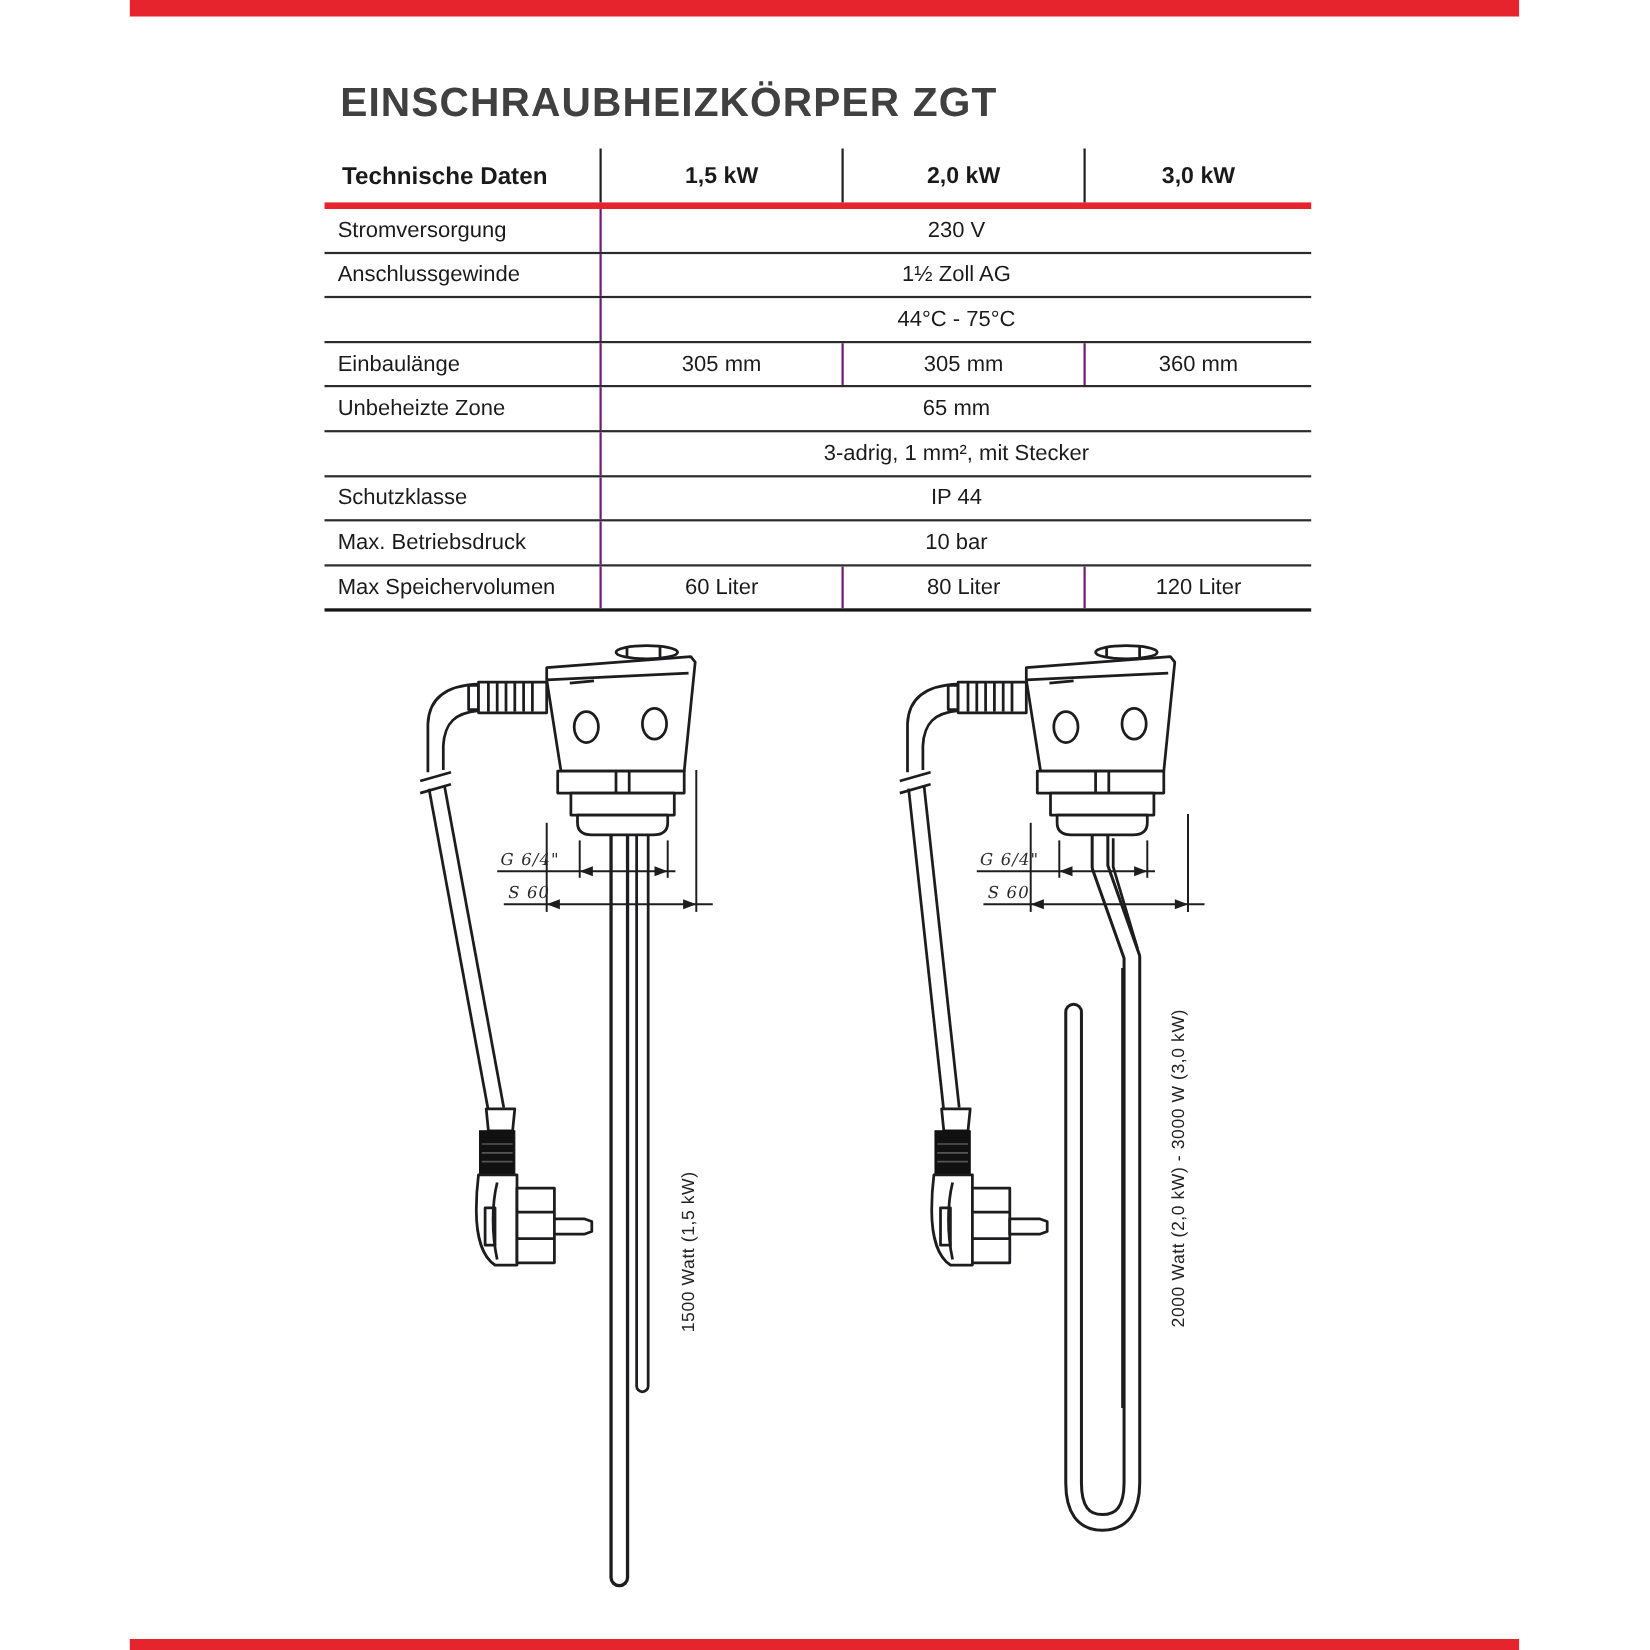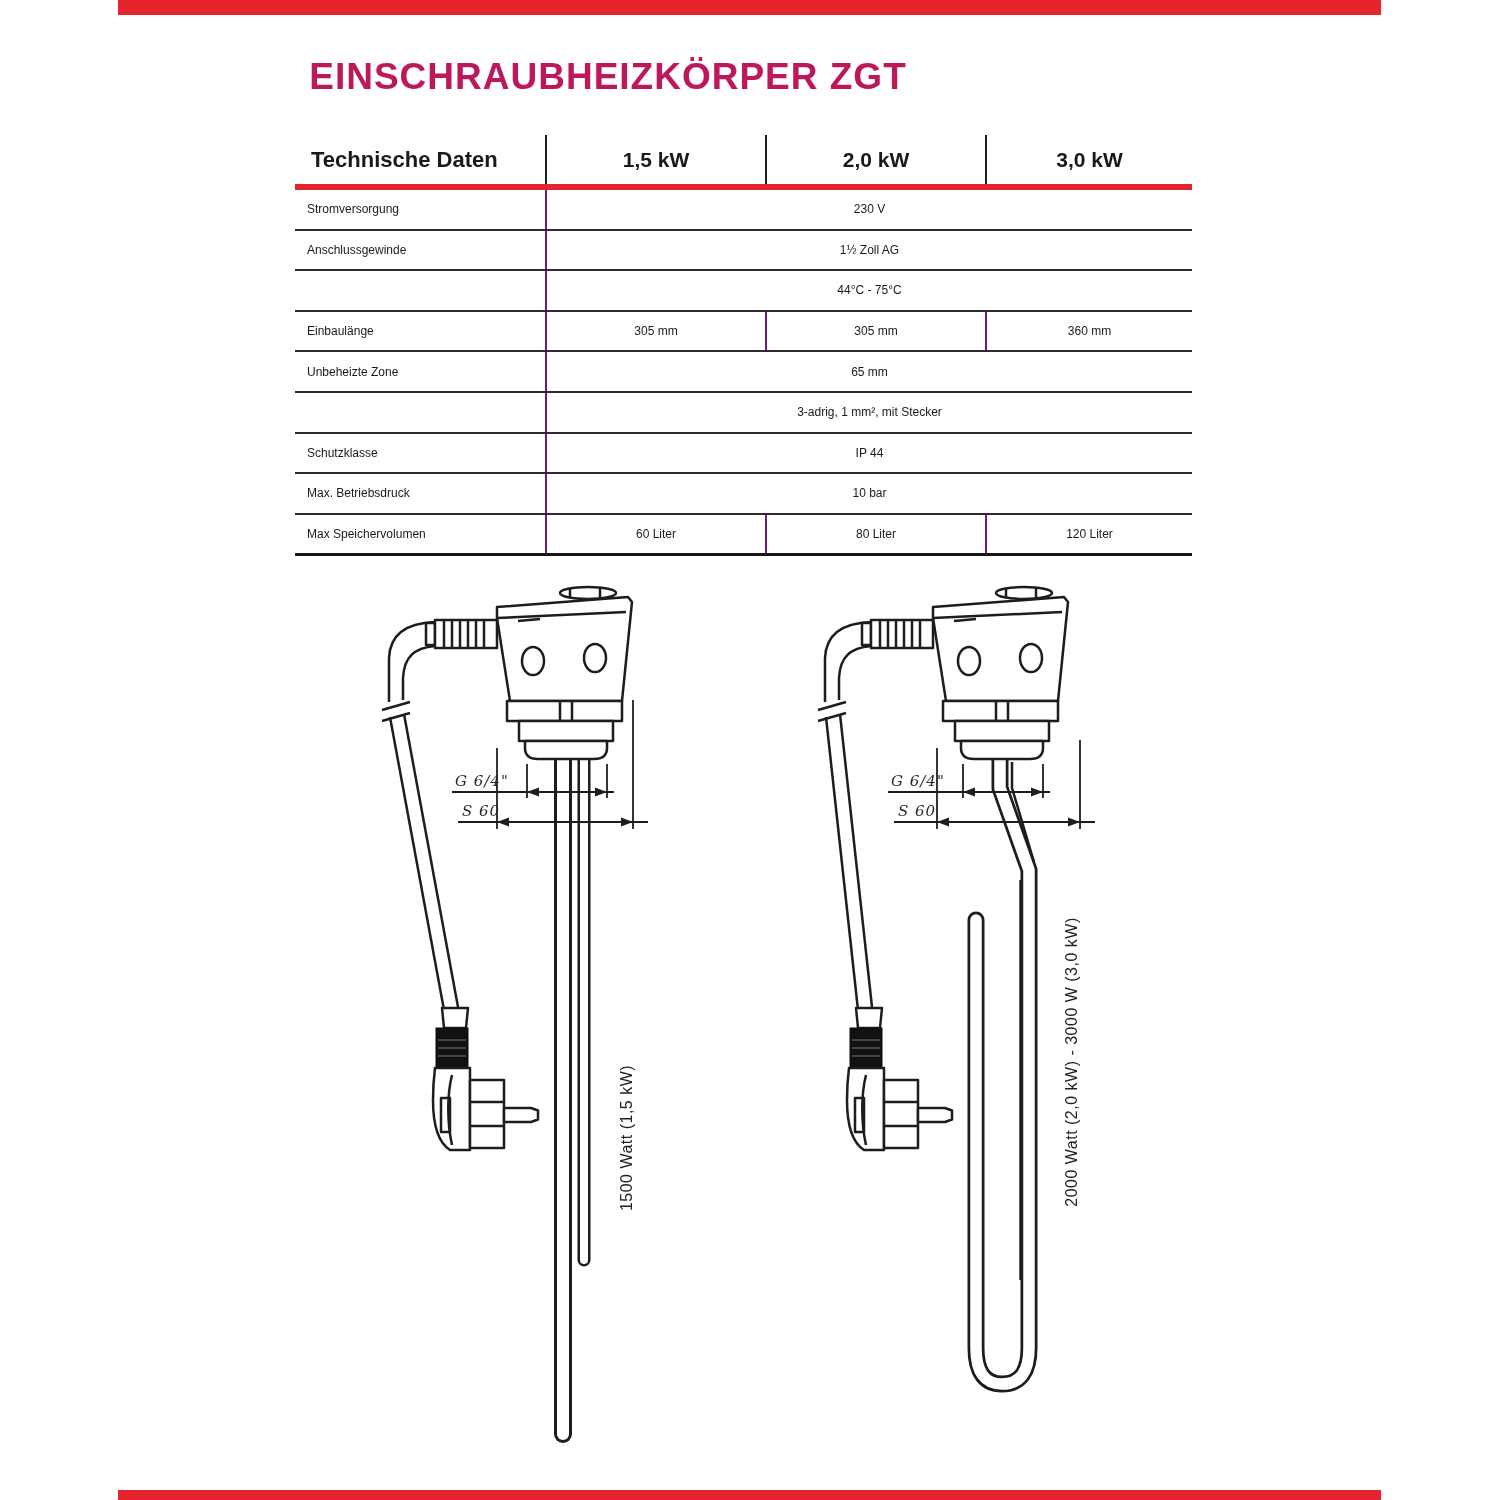--- a/index.html
+++ b/index.html
@@ -3,33 +3,33 @@
 <meta charset="utf-8">
 <style>
   html,body{margin:0;padding:0;background:#ffffff;}
   body{width:1500px;height:1500px;position:relative;overflow:hidden;
        font-family:"Liberation Sans",sans-serif;color:#1a1a1a;}
 
   .redbar{position:absolute;background:#e6242e;}
   #bar-top{left:118px;top:0;width:1263px;height:15px;}
   #bar-bottom{left:118px;top:1490px;width:1263px;height:10px;}
 
-  #title{position:absolute;left:0;top:56px;width:1216px;text-align:center;
-         font-size:37px;font-weight:bold;letter-spacing:1px;color:#be185d;}
+  #title{position:absolute;left:0;top:72px;width:1216px;text-align:center;
+         font-size:37px;font-weight:bold;letter-spacing:1px;color:#404040;}
 
   
   #spec-table{position:absolute;left:295px;top:135px;width:897px;}
   .thead{display:grid;grid-template-columns:250px 220px 220px 1fr;height:49px;}
   .thead .hcell{display:flex;align-items:center;justify-content:center;
                 font-weight:bold;font-size:21px;height:100%;}
   .thead .hcell.first{justify-content:flex-start;padding-left:16px;font-size:22px;}
   .thead .hcell.bordered{border-left:2px solid #1f1f1f;}
   #red-rule{height:6px;background:#e6242e;}
   .trow{display:grid;grid-template-columns:250px 220px 220px 1fr;height:38.6px;
-        border-bottom:2px solid #2b2b2b;font-size:12px;}
+        border-bottom:2px solid #2b2b2b;font-size:20px;}
   .trow:last-child{border-bottom:3px solid #161616;}
   .tlabel{display:flex;align-items:center;padding-left:12px;height:100%;}
   .tval{display:flex;align-items:center;justify-content:center;height:100%;
         border-left:2px solid #701a75;}
   .tval.span3{grid-column:2/5;}
 
   
   svg{position:absolute;overflow:visible;}
   #svg-left{left:370px;top:570px;width:300px;height:900px;}
   #svg-right{left:800px;top:570px;width:320px;height:900px;}

